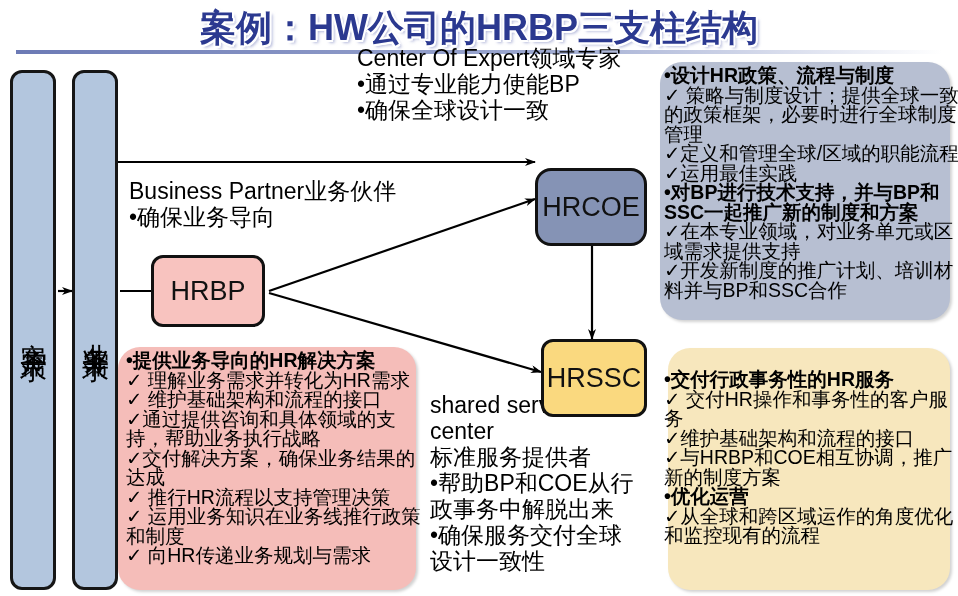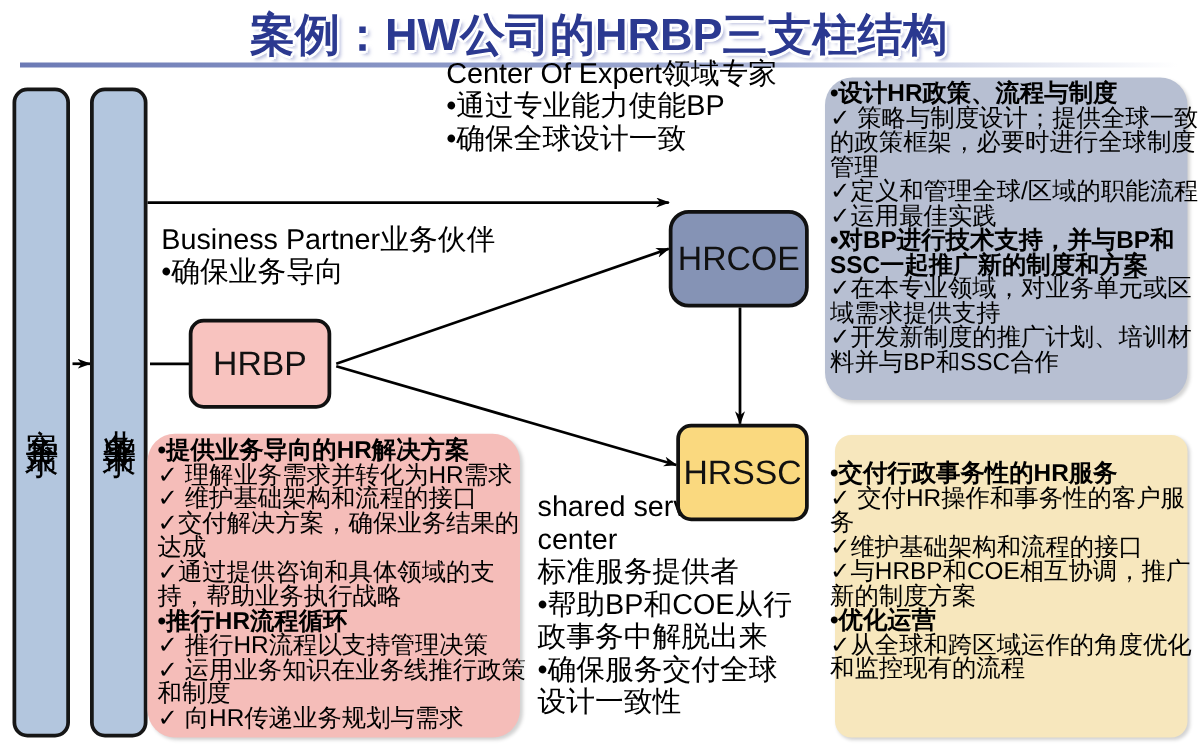--- a/index.html
+++ b/index.html
@@ -142,42 +142,41 @@
 •帮助BP和COE从行
 政事务中解脱出来
 •确保服务交付全球
 设计一致性</div>
 
   <div class="panel" id="panel-bp" style="background: rgb(245, 189, 185);">
     <div class="ptext">
       <span class="hd">•提供业务导向的HR解决方案</span>
       <span class="li">✓ 理解业务需求并转化为HR需求</span>
       <span class="li">✓ 维护基础架构和流程的接口</span>
+      <span class="li">✓通过提供咨询和具体领域的支持，帮助业务执行战略</span>
       <span class="li">✓交付解决方案，确保业务结果的达成</span>
-      <span class="li">✓通过提供咨询和具体领域的支持，帮助业务执行战略</span>
-      <span class="hd">•推行HR流程循环</span>
       <span class="li">✓ 推行HR流程以支持管理决策</span>
       <span class="li">✓ 运用业务知识在业务线推行政策和制度</span>
       <span class="li">✓ 向HR传递业务规划与需求</span>
     </div>
   </div>
 
   <div class="panel" id="panel-coe" style="background: rgb(183, 191, 210);">
     <div class="ptext">
       <span class="hd">•设计HR政策、流程与制度</span>
       <span class="li">✓ 策略与制度设计；提供全球一致的政策框架，必要时进行全球制度管理</span>
       <span class="li">✓定义和管理全球/区域的职能流程</span>
       <span class="li">✓运用最佳实践</span>
       <span class="hd">•对BP进行技术支持，并与BP和SSC一起推广新的制度和方案</span>
       <span class="li">✓在本专业领域，对业务单元或区域需求提供支持</span>
       <span class="li">✓开发新制度的推广计划、培训材料并与BP和SSC合作</span>
     </div>
   </div>
 
-  <div class="panel" id="panel-ssc" style="background: rgb(247, 231, 189); border-radius: 13px;">
+  <div class="panel" id="panel-ssc" style="background: rgb(247, 231, 189);">
     <div class="ptext">
       <span class="hd">•交付行政事务性的HR服务</span>
       <span class="li">✓ 交付HR操作和事务性的客户服务</span>
       <span class="li">✓维护基础架构和流程的接口</span>
       <span class="li">✓与HRBP和COE相互协调，推广新的制度方案</span>
       <span class="hd">•优化运营</span>
       <span class="li">✓从全球和跨区域运作的角度优化和监控现有的流程</span>
     </div>
   </div>
 

